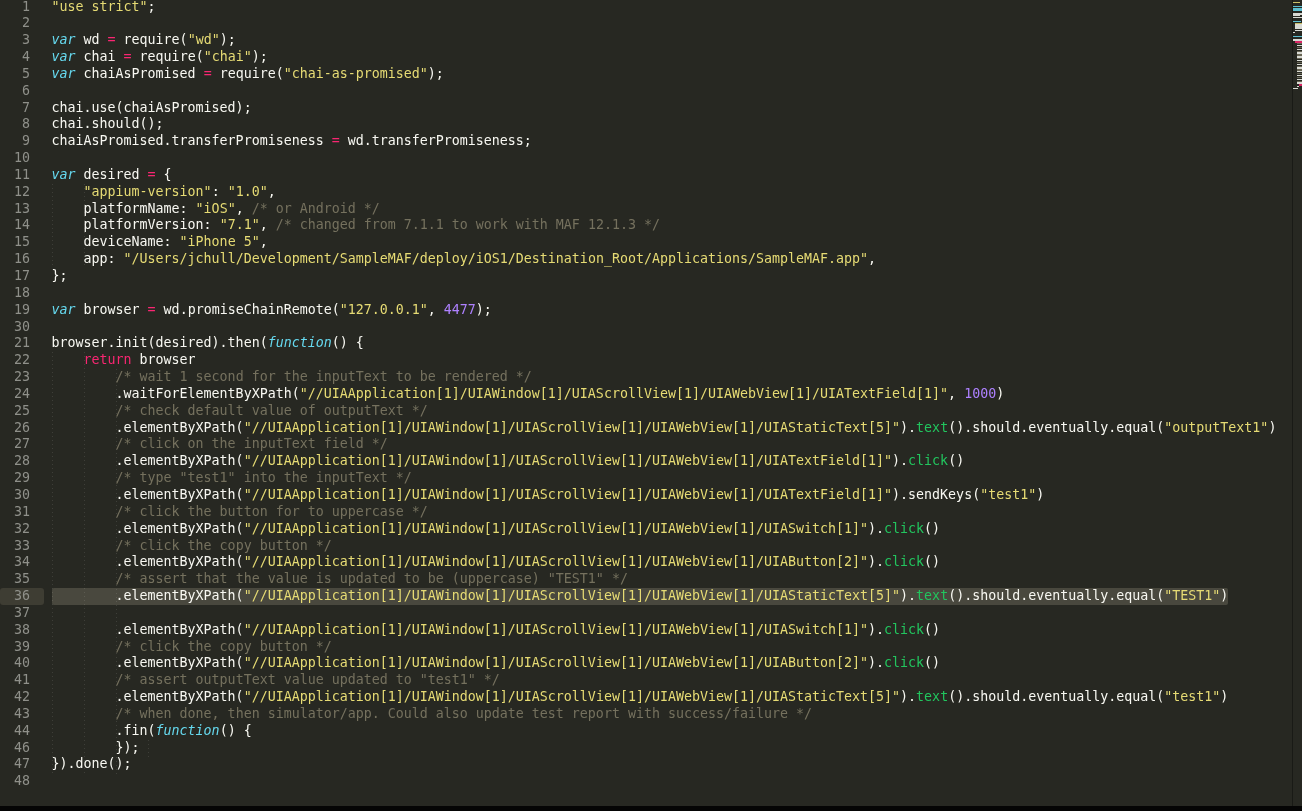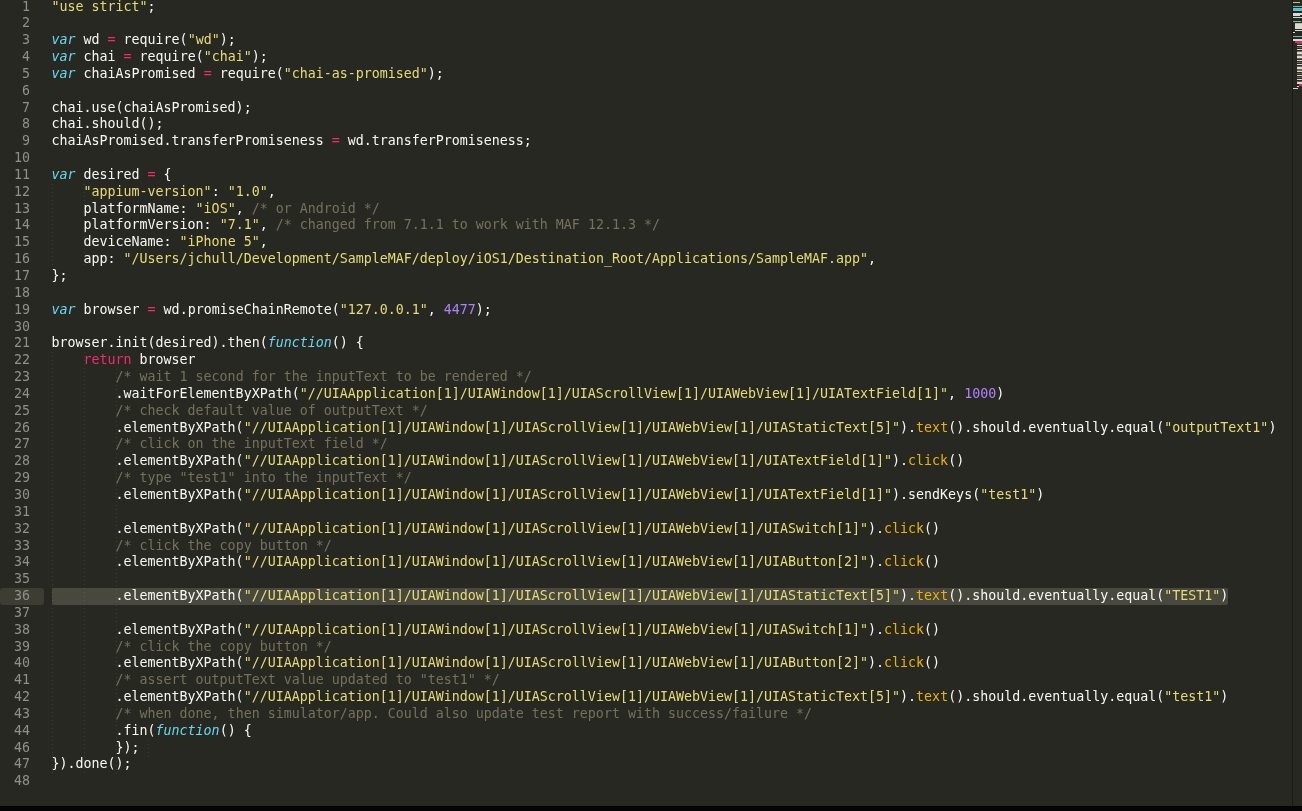--- a/index.html
+++ b/index.html
@@ -13,21 +13,21 @@
   .row{display:flex;height:16.85px;line-height:16.85px;white-space:pre;}
   .gutter{flex:none;width:44px;box-sizing:border-box;padding-right:14px;
           text-align:right;color:#8F908A;}
   .code{flex:none;margin-left:7.5px;color:#F8F8F2;border-radius:2px;}
   .row.sel .gutter{background:#3e3d33;border-radius:3px;}
   .row.sel .code{background:#49483E;}
   .t-plain{color:#F8F8F2;}
   .t-str{color:#E6DB74;}
   .t-kw{color:#F92672;}
   .t-kwi{color:#66D9EF;font-style:italic;}
-  .t-fn{color:#eab308;}
+  .t-fn{color:#22c55e;}
   .t-num{color:#AE81FF;}
   .t-com{color:#75715E;}
   .guide{position:absolute;width:1px;z-index:3;
     background-image:repeating-linear-gradient(to bottom,rgba(248,248,242,0.11) 0 1px,transparent 1px 4px);}
   #minimap{position:absolute;top:0;right:0;width:9px;height:100%;z-index:4;
     border-left:1px solid rgba(0,0,0,0.35);background:#272822;}
   .mini{position:absolute;height:1.3px;opacity:0.85;}
   #bottom-edge{position:absolute;left:0;top:806px;width:100%;height:5px;background:#050505;z-index:6;}
 </style>
 </head>
@@ -58,25 +58,25 @@
       <div class="row"><div class="gutter">21</div><div class="code"><span class="t-plain">browser.init(desired).then(</span><span class="t-kwi">function</span><span class="t-plain">() {</span></div></div>
       <div class="row"><div class="gutter">22</div><div class="code"><span class="t-plain">    </span><span class="t-kw">return</span><span class="t-plain"> browser</span></div></div>
       <div class="row"><div class="gutter">23</div><div class="code"><span class="t-plain">        </span><span class="t-com">/* wait 1 second for the inputText to be rendered */</span></div></div>
       <div class="row"><div class="gutter">24</div><div class="code"><span class="t-plain">        .waitForElementByXPath(</span><span class="t-str">"//UIAApplication[1]/UIAWindow[1]/UIAScrollView[1]/UIAWebView[1]/UIATextField[1]"</span><span class="t-plain">, </span><span class="t-num">1000</span><span class="t-plain">)</span></div></div>
       <div class="row"><div class="gutter">25</div><div class="code"><span class="t-plain">        </span><span class="t-com">/* check default value of outputText */</span></div></div>
       <div class="row"><div class="gutter">26</div><div class="code"><span class="t-plain">        .elementByXPath(</span><span class="t-str">"//UIAApplication[1]/UIAWindow[1]/UIAScrollView[1]/UIAWebView[1]/UIAStaticText[5]"</span><span class="t-plain">).</span><span class="t-fn">text</span><span class="t-plain">().should.eventually.equal(</span><span class="t-str">"outputText1"</span><span class="t-plain">)</span></div></div>
       <div class="row"><div class="gutter">27</div><div class="code"><span class="t-plain">        </span><span class="t-com">/* click on the inputText field */</span></div></div>
       <div class="row"><div class="gutter">28</div><div class="code"><span class="t-plain">        .elementByXPath(</span><span class="t-str">"//UIAApplication[1]/UIAWindow[1]/UIAScrollView[1]/UIAWebView[1]/UIATextField[1]"</span><span class="t-plain">).</span><span class="t-fn">click</span><span class="t-plain">()</span></div></div>
       <div class="row"><div class="gutter">29</div><div class="code"><span class="t-plain">        </span><span class="t-com">/* type "test1" into the inputText */</span></div></div>
       <div class="row"><div class="gutter">30</div><div class="code"><span class="t-plain">        .elementByXPath(</span><span class="t-str">"//UIAApplication[1]/UIAWindow[1]/UIAScrollView[1]/UIAWebView[1]/UIATextField[1]"</span><span class="t-plain">).sendKeys(</span><span class="t-str">"test1"</span><span class="t-plain">)</span></div></div>
-      <div class="row"><div class="gutter">31</div><div class="code"><span class="t-plain">        </span></div></div>
+      <div class="row"><div class="gutter">31</div><div class="code"><span class="t-plain">        </span><span class="t-com">/* click the button for to uppercase */</span></div></div>
       <div class="row"><div class="gutter">32</div><div class="code"><span class="t-plain">        .elementByXPath(</span><span class="t-str">"//UIAApplication[1]/UIAWindow[1]/UIAScrollView[1]/UIAWebView[1]/UIASwitch[1]"</span><span class="t-plain">).</span><span class="t-fn">click</span><span class="t-plain">()</span></div></div>
       <div class="row"><div class="gutter">33</div><div class="code"><span class="t-plain">        </span><span class="t-com">/* click the copy button */</span></div></div>
       <div class="row"><div class="gutter">34</div><div class="code"><span class="t-plain">        .elementByXPath(</span><span class="t-str">"//UIAApplication[1]/UIAWindow[1]/UIAScrollView[1]/UIAWebView[1]/UIAButton[2]"</span><span class="t-plain">).</span><span class="t-fn">click</span><span class="t-plain">()</span></div></div>
-      <div class="row"><div class="gutter">35</div></div>
+      <div class="row"><div class="gutter">35</div><div class="code"><span class="t-plain">        </span><span class="t-com">/* assert that the value is updated to be (uppercase) "TEST1" */</span></div></div>
       <div class="row sel"><div class="gutter">36</div><div class="code"><span class="t-plain">        .elementByXPath(</span><span class="t-str">"//UIAApplication[1]/UIAWindow[1]/UIAScrollView[1]/UIAWebView[1]/UIAStaticText[5]"</span><span class="t-plain">).</span><span class="t-fn">text</span><span class="t-plain">().should.eventually.equal(</span><span class="t-str">"TEST1"</span><span class="t-plain">)</span></div></div>
       <div class="row"><div class="gutter">37</div></div>
       <div class="row"><div class="gutter">38</div><div class="code"><span class="t-plain">        .elementByXPath(</span><span class="t-str">"//UIAApplication[1]/UIAWindow[1]/UIAScrollView[1]/UIAWebView[1]/UIASwitch[1]"</span><span class="t-plain">).</span><span class="t-fn">click</span><span class="t-plain">()</span></div></div>
       <div class="row"><div class="gutter">39</div><div class="code"><span class="t-plain">        </span><span class="t-com">/* click the copy button */</span></div></div>
       <div class="row"><div class="gutter">40</div><div class="code"><span class="t-plain">        .elementByXPath(</span><span class="t-str">"//UIAApplication[1]/UIAWindow[1]/UIAScrollView[1]/UIAWebView[1]/UIAButton[2]"</span><span class="t-plain">).</span><span class="t-fn">click</span><span class="t-plain">()</span></div></div>
       <div class="row"><div class="gutter">41</div><div class="code"><span class="t-plain">        </span><span class="t-com">/* assert outputText value updated to "test1" */</span></div></div>
       <div class="row"><div class="gutter">42</div><div class="code"><span class="t-plain">        .elementByXPath(</span><span class="t-str">"//UIAApplication[1]/UIAWindow[1]/UIAScrollView[1]/UIAWebView[1]/UIAStaticText[5]"</span><span class="t-plain">).</span><span class="t-fn">text</span><span class="t-plain">().should.eventually.equal(</span><span class="t-str">"test1"</span><span class="t-plain">)</span></div></div>
       <div class="row"><div class="gutter">43</div><div class="code"><span class="t-plain">        </span><span class="t-com">/* when done, then simulator/app. Could also update test report with success/failure */</span></div></div>
       <div class="row"><div class="gutter">44</div><div class="code"><span class="t-plain">        .fin(</span><span class="t-kwi">function</span><span class="t-plain">() {</span></div></div>
       <div class="row"><div class="gutter">46</div><div class="code"><span class="t-plain">        });</span></div></div>

